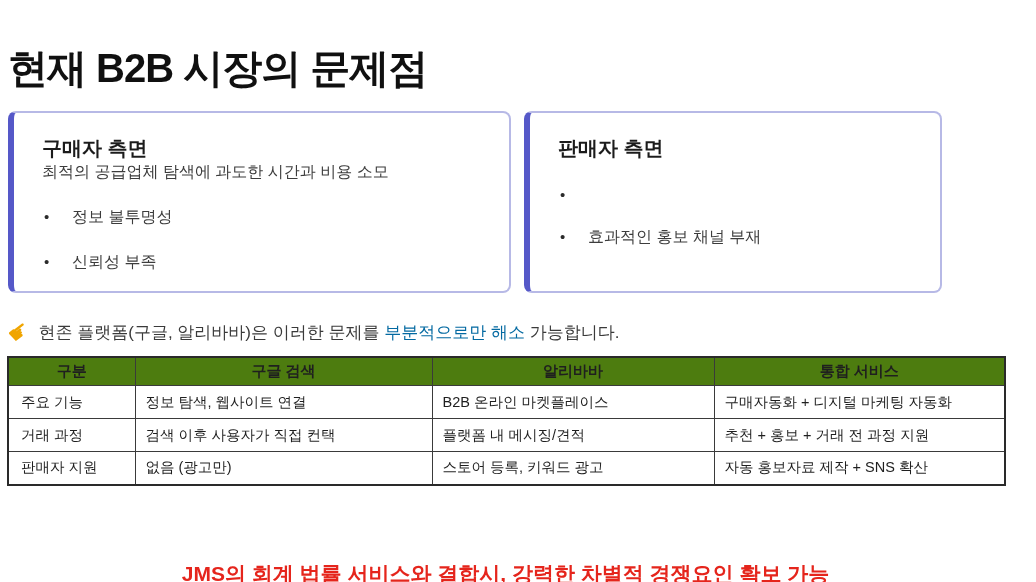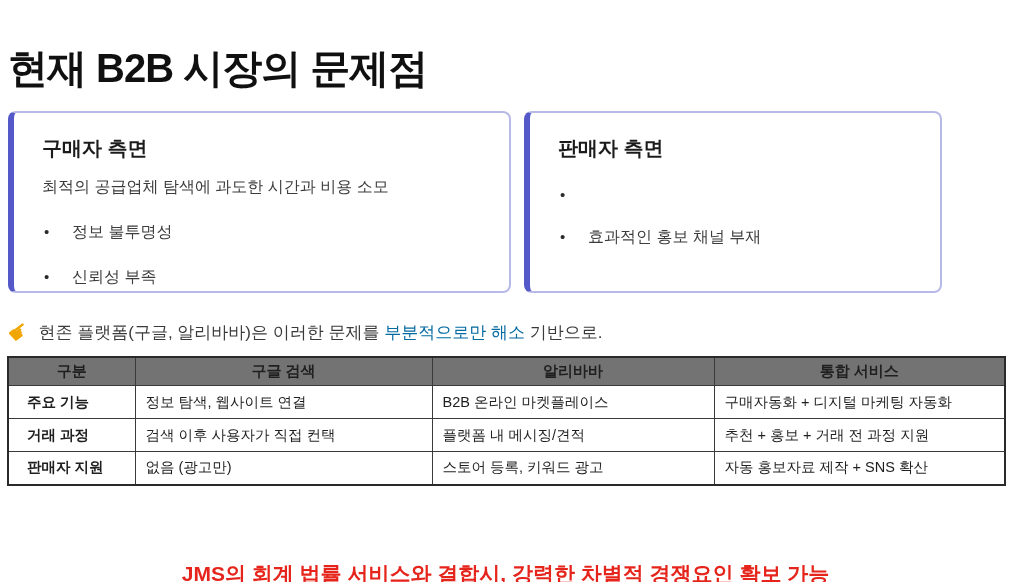--- a/index.html
+++ b/index.html
@@ -38,21 +38,20 @@
     padding: 22px 28px 0 28px;
   }
   .card-left  { left: 8px;   width: 503px; }
   .card-right { left: 524px; width: 418px; }
   .card-title {
     font-size: 20px;
     font-weight: 700;
     color: #1b1b1b;
   }
   .card-sub {
-    margin-top: 15px;
     font-size: 16px;
     color: #3c3c3c;
   }
   .bullet {
     display: flex;
     align-items: baseline;
     margin-top: 24px;
     font-size: 16px;
     color: #3c3c3c;
   }
@@ -98,28 +97,28 @@
   .cmp-table col.c2 { width: 282px; }
   .cmp-table col.c3 { width: 291px; }
   .cmp-table th, .cmp-table td {
     border: 1.5px solid #3a3a3a;
     padding: 4px 10px;
     color: #1f1f1f;
     vertical-align: middle;
   }
   .cmp-table { border: 2px solid #2a2a2a; }
   .cmp-table th {
-    background: #737373;
+    background: #4d7c0f;
     font-weight: 700;
     text-align: center;
     height: 28px;
     font-size: 15px;
   }
   .cmp-table td { height: 33px; text-align: left; }
-  .cmp-table td.row-label { font-weight: 700; padding-left: 18px; }
+  .cmp-table td.row-label { font-weight: 400; padding-left: 12px; }
   .cmp-table tr.tall td { height: 42px; }
   .cmp-table td.bold-cell { font-weight: 700; line-height: 1.3; }
 
   
   .footer-banner {
     position: absolute;
     left: 7px;
     top: 560px;
     width: 997px;
     text-align: center;
@@ -155,21 +154,21 @@
       <span class="dot">•</span>
     </div>
     <div class="bullet">
       <span class="dot">•</span>
       <span>효과적인 홍보 채널 부재</span>
     </div>
   </section>
 
   <div class="note">
     <span class="hand-icon">☛</span>
-    <span><span>현존 플랫폼(구글, 알리바바)은 이러한 문제를 </span><span class="hl">부분적으로만 해소</span><span> 기반으로.</span></span>
+    <span><span>현존 플랫폼(구글, 알리바바)은 이러한 문제를 </span><span class="hl">부분적으로만 해소</span><span> 가능합니다.</span></span>
   </div>
 
   <table class="cmp-table">
     <colgroup>
         <col class="c0">
         <col class="c1">
         <col class="c2">
         <col class="c3">
       </colgroup>
     <thead>

